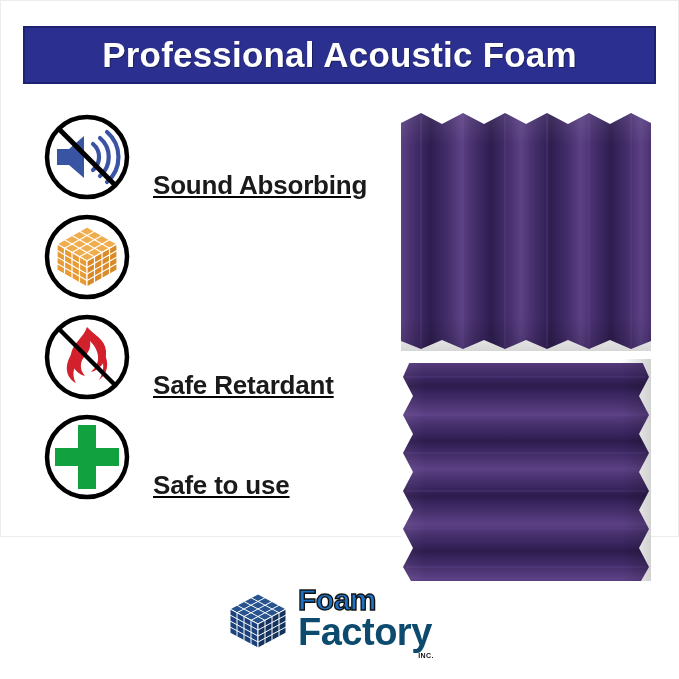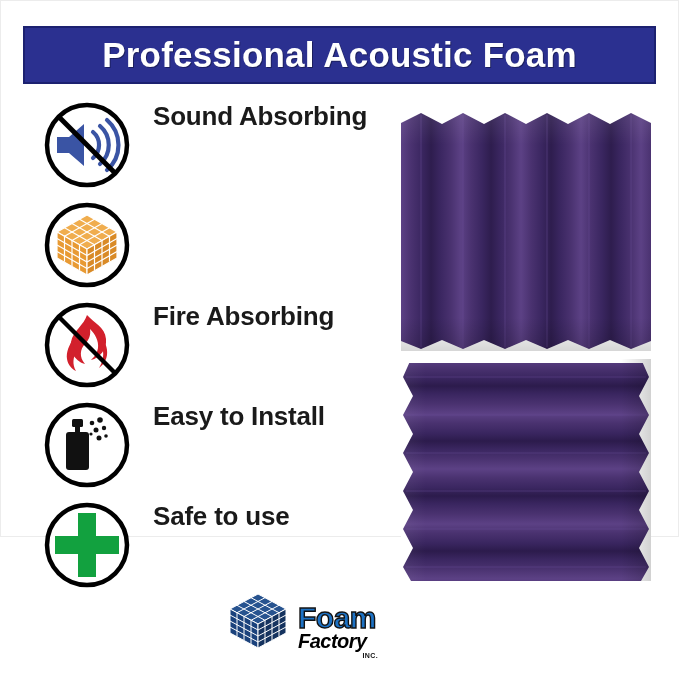--- a/index.html
+++ b/index.html
@@ -44,22 +44,23 @@
 
   
   .features {
     position: absolute;
     left: 42px;
     top: 100px;
     width: 350px;
   }
   .feature-row {
     display: flex;
-    align-items: flex-start;
+    align-items: flex-end;
     height: 100px;
+    text-decoration: underline;
   }
   .icon-badge {
     width: 88px;
     height: 88px;
     flex: 0 0 88px;
     position: relative;
   }
   .icon-badge svg { display: block; width: 88px; height: 88px; }
   .feature-label {
     margin-left: 22px;
@@ -146,27 +147,26 @@
   }
   .logo-foam {
     font-size: 30px;
     font-weight: bold;
     color: #1d72c4;
     -webkit-text-stroke: 1.4px #111111;
     letter-spacing: -0.5px;
     display: block;
   }
   .logo-factory {
-    font-size: 20px;
-    font-weight: bold;
-    color: #000000;
+    font-size: 38px;
+    font-weight: bold;
+    color: #0c4a6e;
     letter-spacing: -0.5px;
     display: block;
     margin-top: -2px;
-    font-style: italic;
   }
   .logo-inc {
     position: absolute;
     right: -2px;
     bottom: -8px;
     font-size: 7px;
     font-weight: bold;
     color: #111111;
     letter-spacing: 0.4px;
   }
@@ -238,43 +238,23 @@
         <svg viewBox="0 0 88 88" xmlns="http://www.w3.org/2000/svg">
           <circle cx="44" cy="44" r="40" fill="#ffffff" stroke="#000000" stroke-width="4.5"></circle>
           <g fill="#d2202c">
             <path d="M44 14 c-3 10 -14 16 -16 27 c-2 11 6 20 14 22 c-6 -7 -5 -15 0 -20 c4 -4 6 -9 5 -15 c5 5 9 12 8 19 c-1 6 -4 9 -7 12 c9 -2 16 -11 15 -21 c-1 -12 -12 -16 -19 -24 z"></path>
             <path d="M31 37 c-5 7 -8 14 -7 21 c1 6 5 10 9 12 c-4 -7 -3 -14 1 -20 c-4 -3 -5 -8 -3 -13 z"></path>
             <path d="M57 34 c5 6 8 13 7 20 c-1 6 -4 10 -8 13 c6 -9 5 -19 1 -26 z"></path>
           </g>
           <line x1="15" y1="15" x2="73" y2="73" stroke="#000000" stroke-width="4.5"></line>
         </svg>
       </div>
-      <div class="feature-label">Fire Absorbing</div>
-    </div>
-
-    <div class="feature-row">
-      <div class="icon-badge">
-        <svg viewBox="0 0 88 88" xmlns="http://www.w3.org/2000/svg">
-          <circle cx="44" cy="44" r="40" fill="#ffffff" stroke="#000000" stroke-width="4.5"></circle>
-          <g fill="#111111">
-            <rect x="29" y="18" width="11" height="8" rx="1.5"></rect>
-            <rect x="32" y="25" width="5" height="6"></rect>
-            <path d="M26 31 h17 a3 3 0 0 1 3 3 v32 a3 3 0 0 1 -3 3 h-17 a3 3 0 0 1 -3 -3 v-32 a3 3 0 0 1 3 -3 z"></path>
-            <circle cx="49" cy="22" r="2.3"></circle>
-            <circle cx="57" cy="19" r="2.8"></circle>
-            <circle cx="53" cy="29" r="2.5"></circle>
-            <circle cx="61" cy="27" r="2.2"></circle>
-            <circle cx="56" cy="37" r="2.5"></circle>
-            <circle cx="63" cy="35" r="1.8"></circle>
-            <circle cx="48" cy="33" r="1.6"></circle>
-          </g>
-        </svg>
-      </div>
-      <div class="feature-label">Easy to Install</div>
-    </div>
+      <div class="feature-label">Safe Retardant</div>
+    </div>
+
 
     <div class="feature-row">
       <div class="icon-badge">
         <svg viewBox="0 0 88 88" xmlns="http://www.w3.org/2000/svg">
           <circle cx="44" cy="44" r="40" fill="#ffffff" stroke="#000000" stroke-width="4.5"></circle>
           <path d="M35 12 h18 v23 h23 v18 h-23 v23 h-18 v-23 h-23 v-18 h23 z" fill="#12a13f"></path>
         </svg>
       </div>
       <div class="feature-label">Safe to use</div>
     </div>

